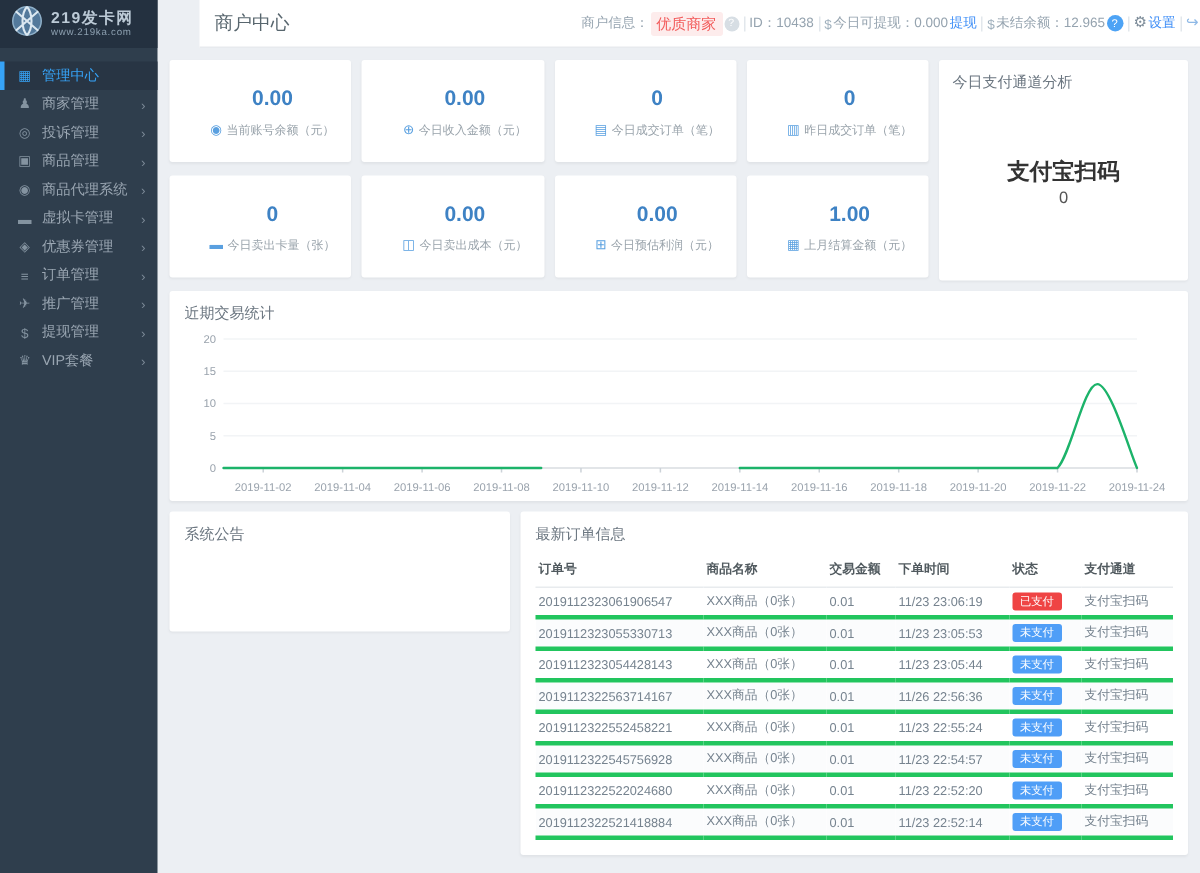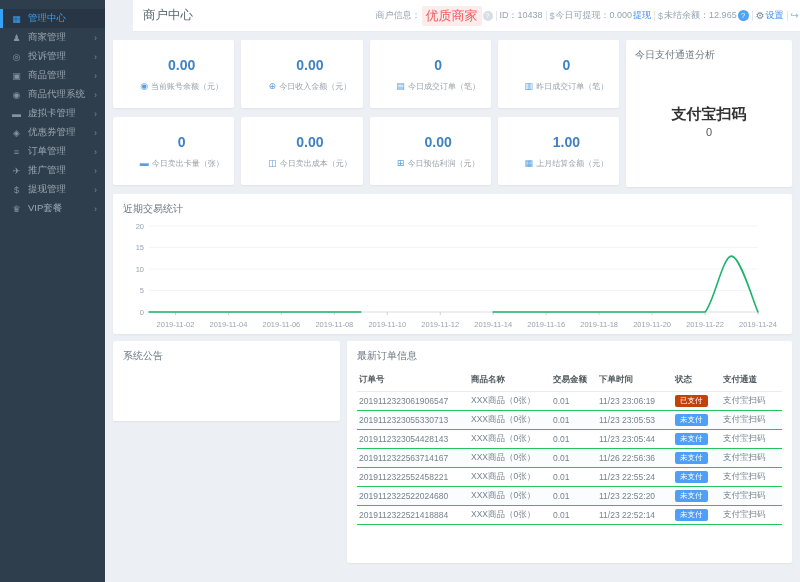--- a/index.html
+++ b/index.html
@@ -17,21 +17,21 @@
   .menu-item .mi-icon { width:11px; text-align:center; font-size:9px; color:#8493a0; }
   .menu-item .mi-arrow { margin-left:auto; font-size:9px; color:#7c8a97; }
   .menu-item.active { background:#283544; color:#36a3f7; border-left:3px solid #36a3f7; padding-left:8px; }
   .menu-item.active .mi-icon { color:#36a3f7; }
 
   
   .header { position:absolute; left:105px; top:0; width:695px; height:32px; background:#fff; border-bottom:1px solid #e7eaee; display:flex; align-items:center; padding:0 10px;margin-left:28px; }
   .page-title { font-size:12.5px; color:#58666e; }
   .header-right { margin-left:auto; display:flex; align-items:center; gap:1px; font-size:9px; color:#95a3af; white-space:nowrap; }
   .sep { width:1px; height:10px; background:#e2e7ec; margin:0 2px; }
-  .h-badge { background:#fdecec; color:#f25b5b; padding:1px 4px; border-radius:2px; font-size:13px; }
+  .h-badge { background:#fdecec; color:#f25b5b; padding:1px 4px; border-radius:2px; font-size:10px; }
   .h-qicon { display:inline-block; width:10px; height:10px; line-height:10px; border-radius:50%; background:#d7dee4; color:#fff; font-size:7px; text-align:center; cursor:pointer; }
   .h-link { color:#3e8ef7; cursor:pointer; }
   .h-dollar { color:#9fb0bd; font-size:9px; }
   .h-info { display:inline-block; width:11px; height:11px; line-height:11px; border-radius:50%; background:#4da3f5; color:#fff; font-size:7.5px; text-align:center; cursor:pointer; }
   .h-gear { color:#7d8c99; font-size:10px; }
   .h-exit-icon { color:#8fb9e6; font-size:10px; }
   .h-link.light { color:#86b6ea; }
 
   
   .main { position:absolute; left:105px; top:32px; width:695px; height:550px; padding:8px; }
@@ -49,37 +49,49 @@
   .channel-value { font-size:11px; color:#555; margin-top:2px; }
 
   .chart-card { margin-top:7px; background:#fff; border-radius:2px; box-shadow:0 1px 2px rgba(0,0,0,.05); height:140px; padding:8px 10px; }
   .chart-svg { display:block; margin-top:2px; }
 
   .bottom-row { margin-top:7px; display:flex; gap:7px; align-items:flex-start; }
   .announce-card { width:227px; height:80px; background:#fff; border-radius:2px; box-shadow:0 1px 2px rgba(0,0,0,.05); padding:8px 10px; }
   .orders-card { flex:1; background:#fff; border-radius:2px; box-shadow:0 1px 2px rgba(0,0,0,.05); padding:8px 10px 10px; min-height:222px; }
   table.orders { width:100%; border-collapse:collapse; margin-top:7px; table-layout:fixed; }
   table.orders th { text-align:left; font-size:8.5px; color:#515a5f; font-weight:bold; padding:4px 2px 5px; border-bottom:1px solid #e8ebee; }
-  table.orders td { font-size:8.5px; color:#76838f; padding:3px 2px; border-bottom:1px solid #22c55e; overflow:hidden; white-space:nowrap; }
+  table.orders td { font-size:8.5px; color:#76838f; padding:3px 2px; border-bottom:3px solid #22c55e; overflow:hidden; white-space:nowrap; }
   table.orders tr:nth-child(even) td { background:#fbfcfd; }
   table.orders th:nth-child(1), table.orders td:nth-child(1){ width:112px; }
   table.orders th:nth-child(2), table.orders td:nth-child(2){ width:82px; }
   table.orders th:nth-child(3), table.orders td:nth-child(3){ width:46px; }
   table.orders th:nth-child(4), table.orders td:nth-child(4){ width:76px; }
   table.orders th:nth-child(5), table.orders td:nth-child(5){ width:48px; }
   .badge { display:inline-block; padding:1px 5px; border-radius:2px; color:#fff; font-size:7.5px; }
-  .badge.paid { background:#c2410c; }
+  .badge.paid { background:#ef4444; }
   .badge.unpaid { background:#4f9ef7; }
 </style>
 </head>
 <body>
 
 <div class="app">
 
   <aside class="sidebar">
+    <div class="logo">
+      <span>
+        <svg width="22" height="22" viewBox="0 0 22 22">
+          <circle cx="11" cy="11" r="9.5" fill="#53799b" stroke="#8fb0c9" stroke-width="1"></circle>
+          <path d="M3.5 4.5 L18.5 17.5 M18.5 4.5 L3.5 17.5 M11 1.5 C15 6 15 16 11 20.5 M11 1.5 C7 6 7 16 11 20.5" stroke="#dce8f1" stroke-width="1.4" fill="none"></path>
+        </svg>
+      </span>
+      <span class="logo-text">
+        <span class="logo-title">219发卡网</span>
+        <span class="logo-sub">www.219ka.com</span>
+      </span>
+    </div>
     <nav class="menu">
         <div class="menu-item active">
           <span class="mi-icon">▦</span>
           <span class="mi-label">管理中心</span>
         </div>
         <div class="menu-item">
           <span class="mi-icon">♟</span>
           <span class="mi-label">商家管理</span>
           <span class="mi-arrow">›</span>
         </div>
@@ -320,20 +332,28 @@
               </tr>
               <tr>
                 <td>2019112322552458221</td>
                 <td>XXX商品（0张）</td>
                 <td>0.01</td>
                 <td>11/23 22:55:24</td>
                 <td><span class="badge unpaid">未支付</span></td>
                 <td>支付宝扫码</td>
               </tr>
               <tr>
+                <td>2019112322545756928</td>
+                <td>XXX商品（0张）</td>
+                <td>0.01</td>
+                <td>11/23 22:54:57</td>
+                <td><span class="badge unpaid">未支付</span></td>
+                <td>支付宝扫码</td>
+              </tr>
+              <tr>
                 <td>2019112322522024680</td>
                 <td>XXX商品（0张）</td>
                 <td>0.01</td>
                 <td>11/23 22:52:20</td>
                 <td><span class="badge unpaid">未支付</span></td>
                 <td>支付宝扫码</td>
               </tr>
               <tr>
                 <td>2019112322521418884</td>
                 <td>XXX商品（0张）</td>

